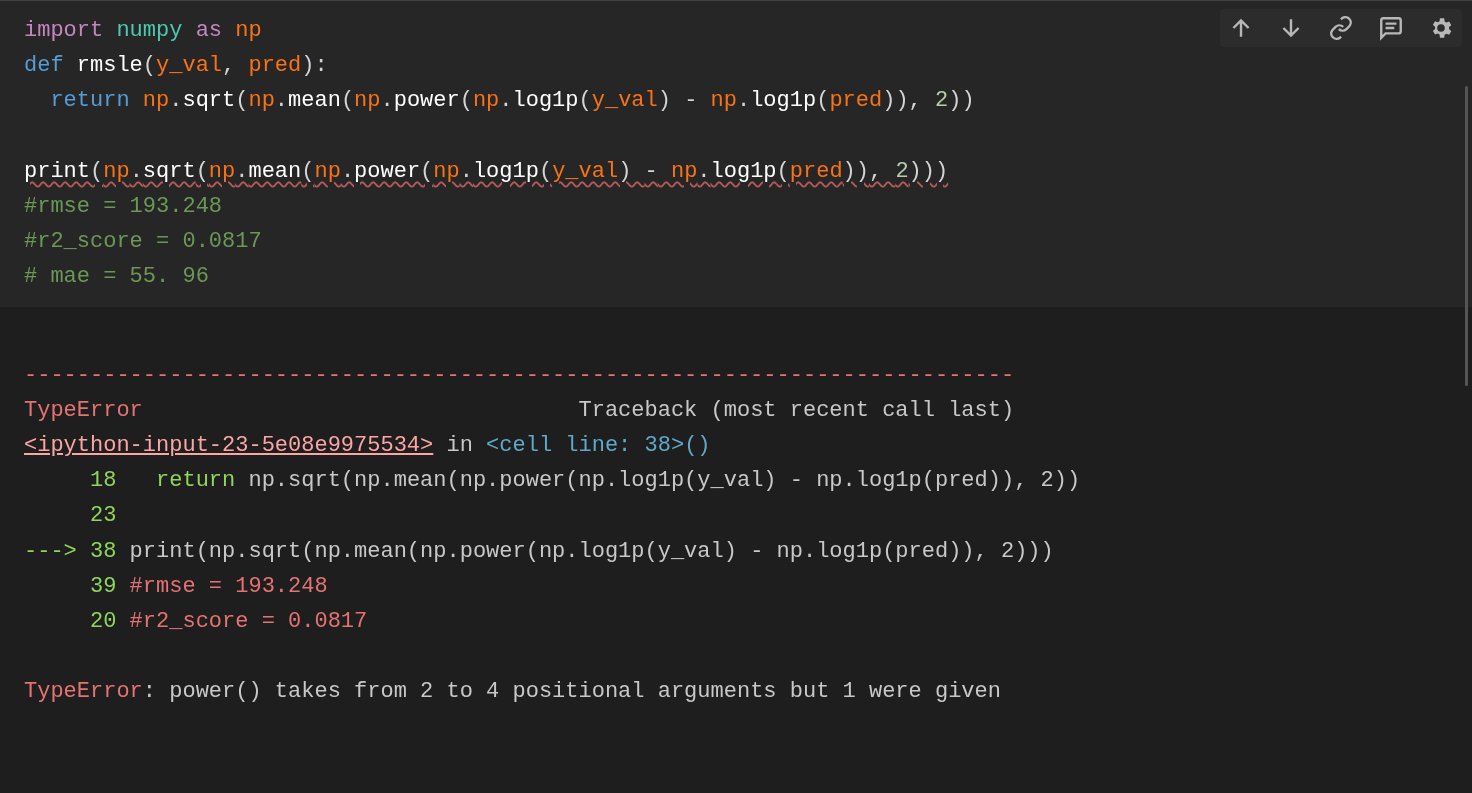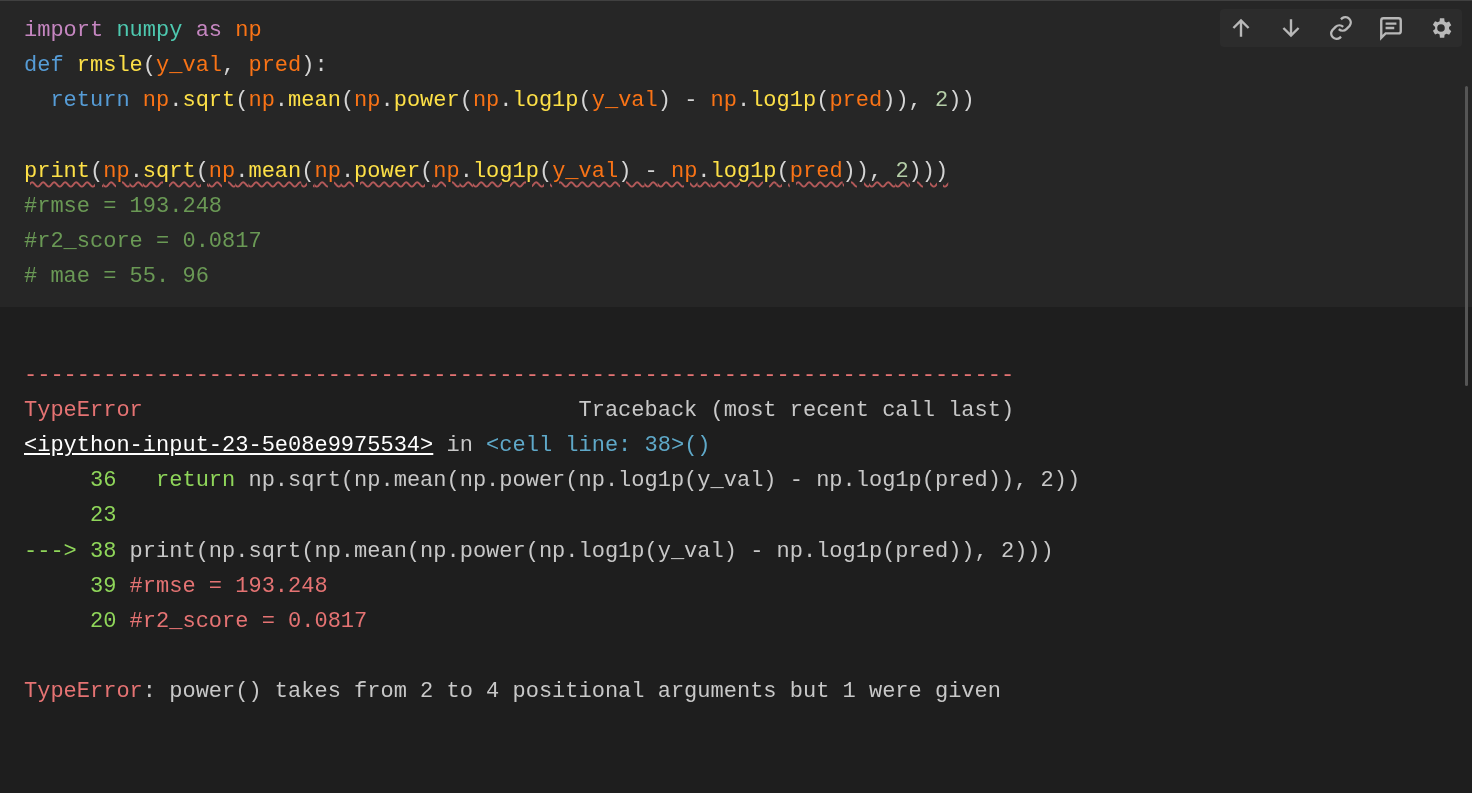--- a/index.html
+++ b/index.html
@@ -48,21 +48,21 @@
     align-items: center;
     justify-content: center;
     color: #b8b8b8;
     cursor: pointer;
   }
   .toolbar-btn svg { width: 26px; height: 26px; fill: none; stroke: #b8b8b8; stroke-width: 2.2; }
   .toolbar-btn.gear svg { fill: #b8b8b8; stroke: none; }
   pre { font-family: inherit; white-space: pre; }
   .kw-import, .kw-as { color: #c586c0; }
   .kw-def, .kw-return { color: #569cd6; }
-  .func-name { color: #fde047; }
+  .func-name { color: #ffffff; }
   .paren, .comma, .colon, .dot, .op { color: #d4d4d4; }
   .ident { color: #f97316; }
   .num { color: #b5cea8; }
   .module { color: #4ec9b0; margin-top: 12px; }
   .comment { color: #6a9955; }
   .squiggle {
     text-decoration-line: underline;
     text-decoration-style: wavy;
     text-decoration-color: #b35959;
     text-decoration-thickness: 1.5px;
@@ -71,21 +71,21 @@
   .output-cell {
     background: #1e1e1e;
     padding: 16px 24px 0 24px;
     font-family: inherit;
     white-space: pre;
     overflow: hidden;
   }
   .tb-sep { color: #e57373; }
   .tb-errclass { color: #e57373; }
   .tb-plain { color: #c8c8c8; }
-  .tb-link { color: #ffffff; text-decoration: underline; text-align: center; }
+  .tb-link { color: #fca5a5; text-decoration: underline; text-align: center; }
   .tb-cell { color: #5fa9c9; }
   .tb-lineno { color: #8fd65a; }
   .tb-kw { color: #8fd65a; }
   .tb-arrow { color: #8fd65a; }
   .tb-comment { color: #e57373; }
   .err-final { color: #e57373; }
 </style>
 </head>
 <body>
 
@@ -129,20 +129,20 @@
 <span class="comment">#r2_score = 0.0817</span>
 <span class="comment"># mae = 55. 96</span>
 </pre>
   <div class="scrollbar-right"></div>
 </div>
 
 <div class="output-cell">
 <pre><span class="tb-sep">---------------------------------------------------------------------------</span>
 <span class="tb-errclass">TypeError</span><span class="tb-plain">                                 </span><span class="tb-plain">Traceback (most recent call last)</span>
 <span class="tb-link">&lt;ipython-input-23-5e08e9975534&gt;</span><span class="tb-plain"> in </span><span class="tb-cell">&lt;cell line: 38&gt;</span><span class="tb-cell">()</span>
-<span class="tb-lineno">     36</span><span class="tb-plain">   </span><span class="tb-kw">return</span><span class="tb-plain"> np.sqrt(np.mean(np.power(np.log1p(y_val) - np.log1p(pred)), 2))</span>
+<span class="tb-lineno">     18</span><span class="tb-plain">   </span><span class="tb-kw">return</span><span class="tb-plain"> np.sqrt(np.mean(np.power(np.log1p(y_val) - np.log1p(pred)), 2))</span>
 <span class="tb-lineno">     23</span><span class="tb-plain"> </span>
 <span class="tb-arrow">---&gt; </span><span class="tb-lineno">38</span><span class="tb-plain"> print(np.sqrt(np.mean(np.power(np.log1p(y_val) - np.log1p(pred)), 2)))</span>
 <span class="tb-lineno">     39</span><span class="tb-comment"> #rmse = 193.248</span>
 <span class="tb-lineno">     20</span><span class="tb-comment"> #r2_score = 0.0817</span>
 
 <span class="err-final">TypeError</span><span class="tb-plain">: power() takes from 2 to 4 positional arguments but 1 were given</span></pre>
 </div>
 
 </body></html>

